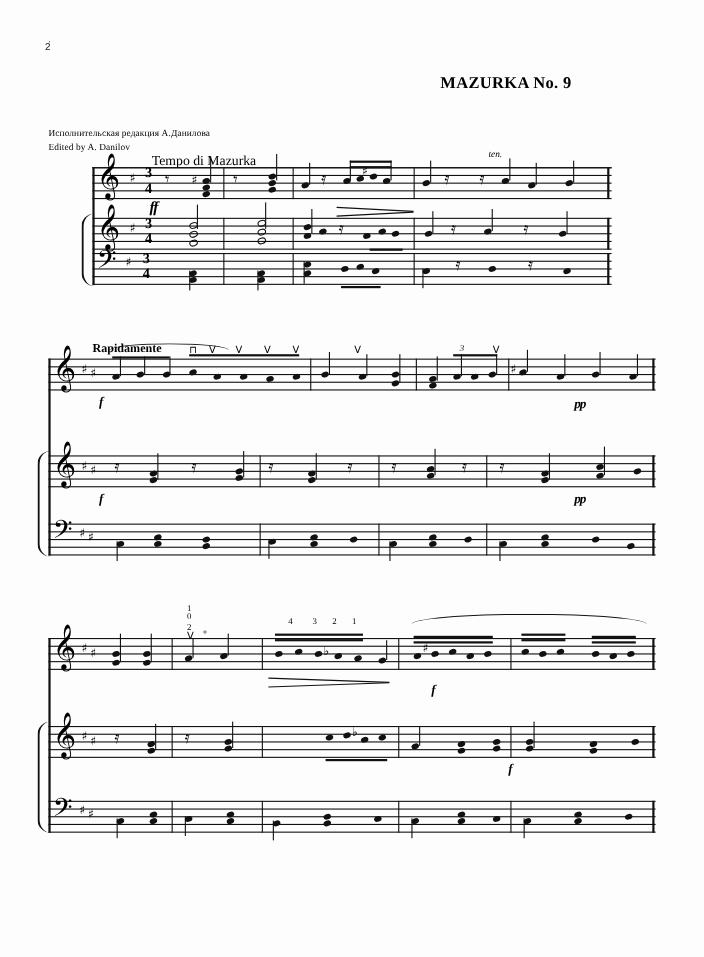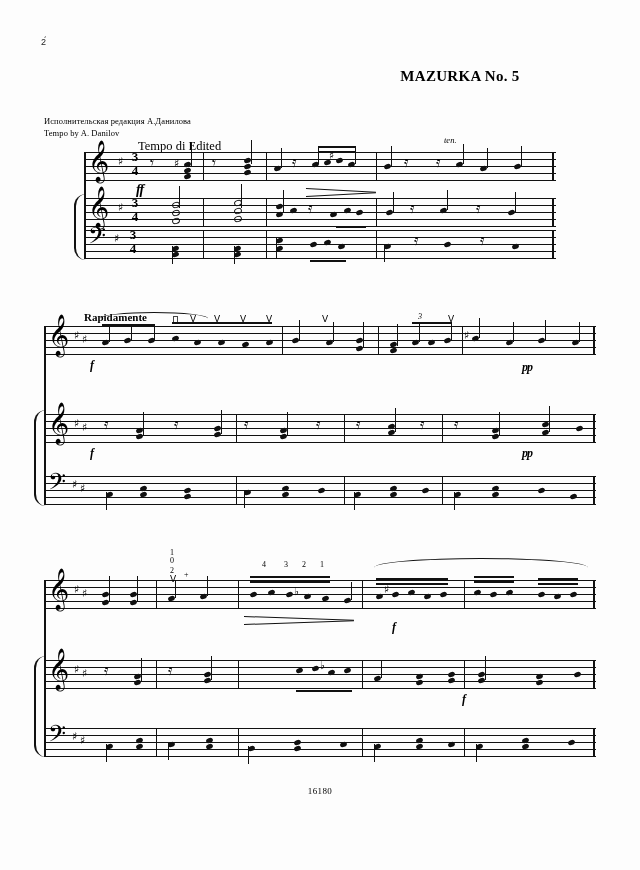--- a/index.html
+++ b/index.html
@@ -222,30 +222,29 @@
     font-style: italic;
   }
 </style>
 </head>
 <body>
 
 <div class="page">
 
   <div class="corner-mark">2́</div>
 
-  <div class="title-en">MAZURKA No. 5</div>
+  <div class="title-en">MAZURKA No. 9</div>
 
   <div class="credit-ru">Исполнительская редакция А.Данилова</div>
-  <div class="credit-en">Tempo by A. Danilov</div>
-
-  <div class="tempo-1">Tempo di Edited</div>
+  <div class="credit-en">Edited by A. Danilov</div>
+
+  <div class="tempo-1">Tempo di Mazurka</div>
   <div class="ten-mark">ten.</div>
   <div class="tempo-2">Rapidamente</div>
 
-  <div class="plate">16180</div>
 
   <div class="system" style="left:84px; top:152px; width:472px; height:122px;">
 
     <div class="staff" style="top:0; width:472px;">
       <div class="staff-line" style="top:0;  width:472px;"></div>
       <div class="staff-line" style="top:7;  width:472px;"></div>
       <div class="staff-line" style="top:7px;width:472px;"></div>
       <div class="staff-line" style="top:14px;width:472px;"></div>
       <div class="staff-line" style="top:21px;width:472px;"></div>
       <div class="staff-line" style="top:28px;width:472px;"></div>

